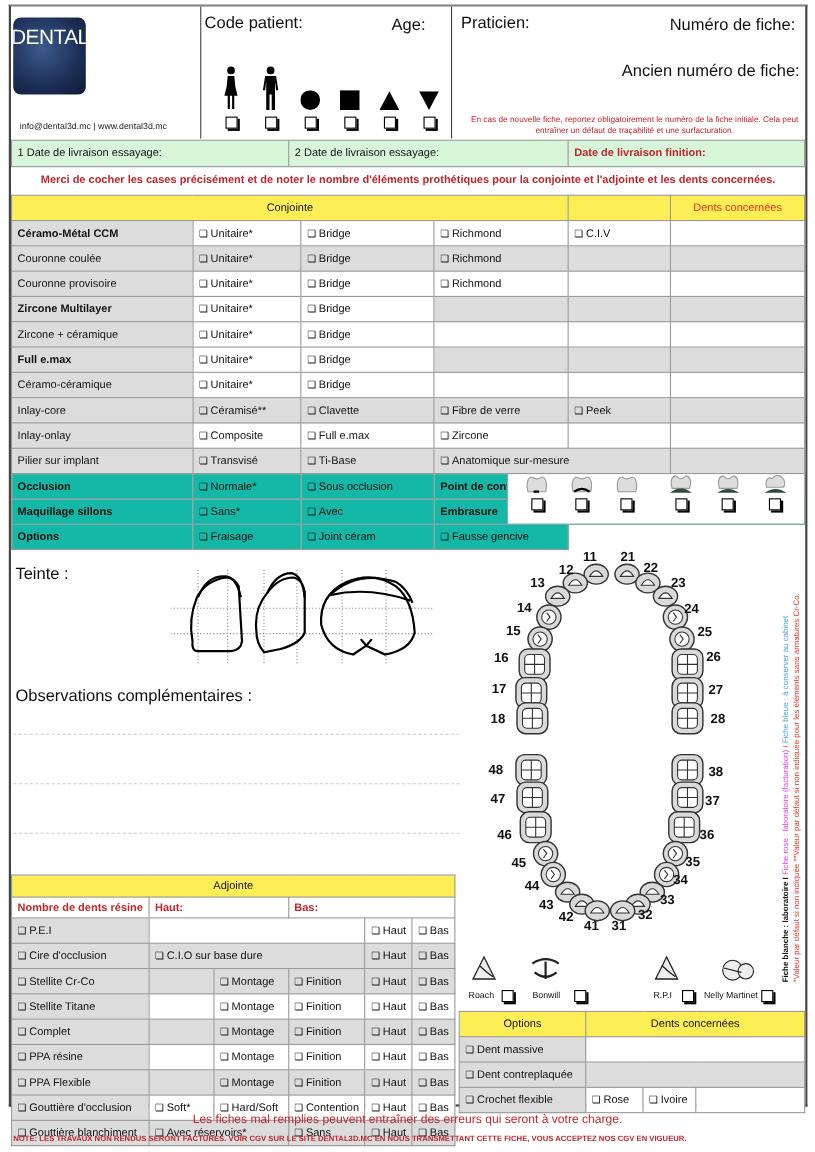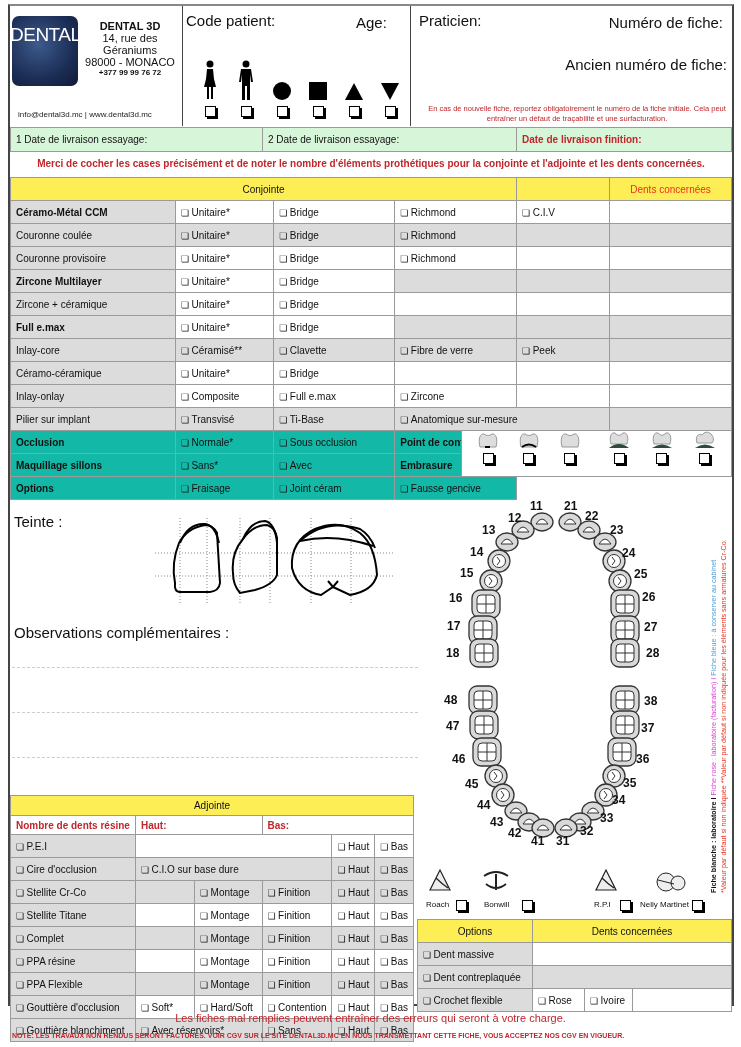--- a/index.html
+++ b/index.html
@@ -40,27 +40,20 @@
 </head>
 <body>
 
 <div class="frame"></div>
 
 <div class="abs hdr-logo">
   <div class="logo-box">
     <div class="logo-dental">DENTAL</div>
     <div class="logo-3d">3D</div>
   </div>
-  <div class="company">
-    <div class="name">DENTAL 3D</div>
-    <div>14, rue des</div>
-    <div>Géraniums</div>
-    <div>98000 - MONACO</div>
-    <div class="phone">+377 99 99 76 72</div>
-  </div>
   <div class="contact">info@dental3d.mc | www.dental3d.mc</div>
 </div>
 <div class="vline" style="left:182px; top:6px; height:120px;"></div>
 
 <div class="abs patient">
   <div class="abs lbl" style="left:4px; top:6px;">Code patient:</div>
   <div class="abs lbl" style="left:174px; top:8px;">Age:</div>
   <div class="icons-row">
     <div class="icon-col">
       <div class="glyph">
@@ -185,34 +178,34 @@
   </tr>
   <tr>
     <td class="g b">Full e.max</td>
     <td class="w cbx">Unitaire*</td>
     <td class="w cbx">Bridge</td>
     <td class="g"></td>
     <td class="g"></td>
     <td class="g"></td>
   </tr>
   <tr>
+    <td class="g">Céramo-céramique</td>
+    <td class="w cbx">Unitaire*</td>
+    <td class="w cbx">Bridge</td>
+    <td class="w"></td>
+    <td class="w"></td>
+    <td class="w"></td>
+  </tr>
+  <tr>
     <td class="g">Inlay-core</td>
     <td class="g cbx">Céramisé**</td>
     <td class="g cbx">Clavette</td>
     <td class="g cbx">Fibre de verre</td>
     <td class="g cbx">Peek</td>
     <td class="g"></td>
-  </tr>
-  <tr>
-    <td class="g">Céramo-céramique</td>
-    <td class="w cbx">Unitaire*</td>
-    <td class="w cbx">Bridge</td>
-    <td class="w"></td>
-    <td class="w"></td>
-    <td class="w"></td>
   </tr>
   <tr>
     <td class="g">Inlay-onlay</td>
     <td class="w cbx">Composite</td>
     <td class="w cbx">Full e.max</td>
     <td class="w cbx">Zircone</td>
     <td class="w"></td>
     <td class="w"></td>
   </tr>
   <tr>

